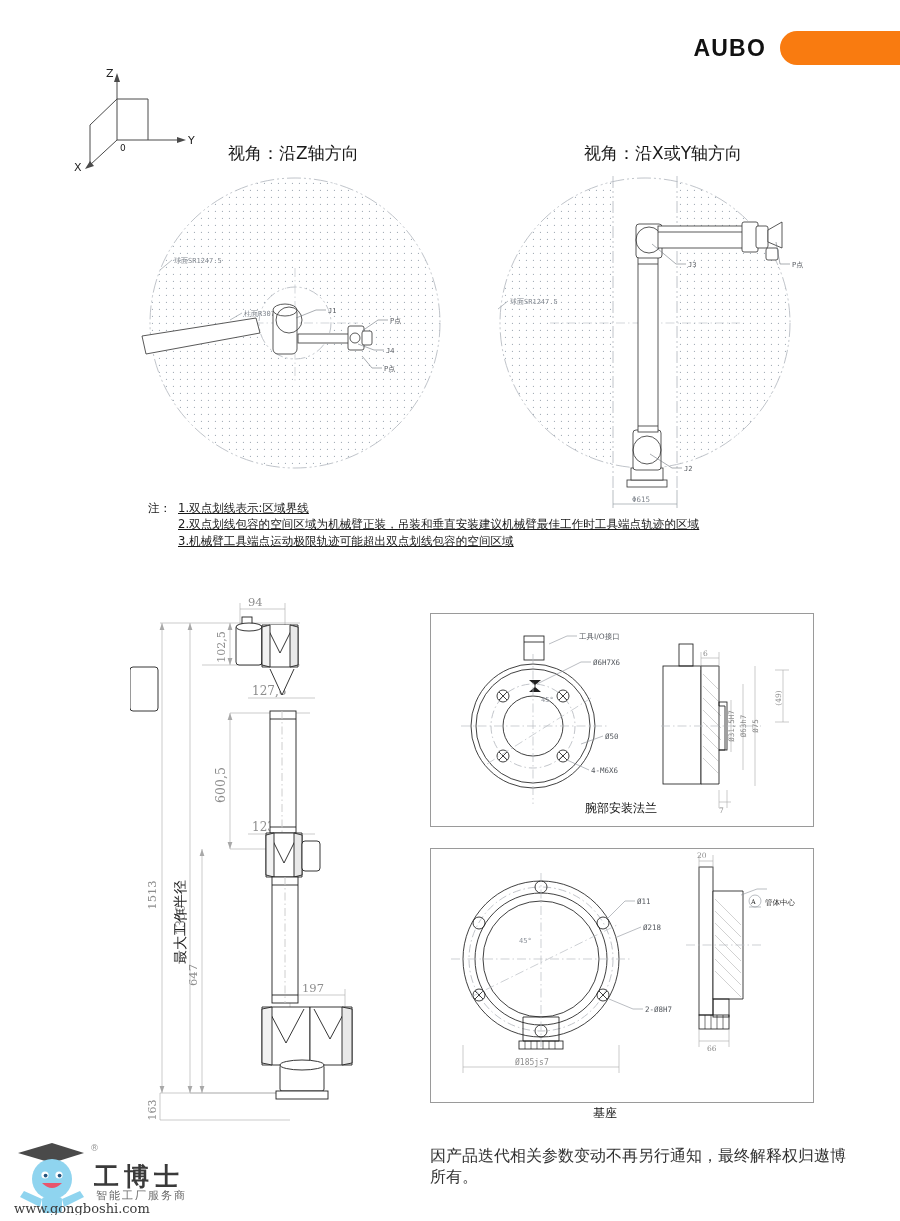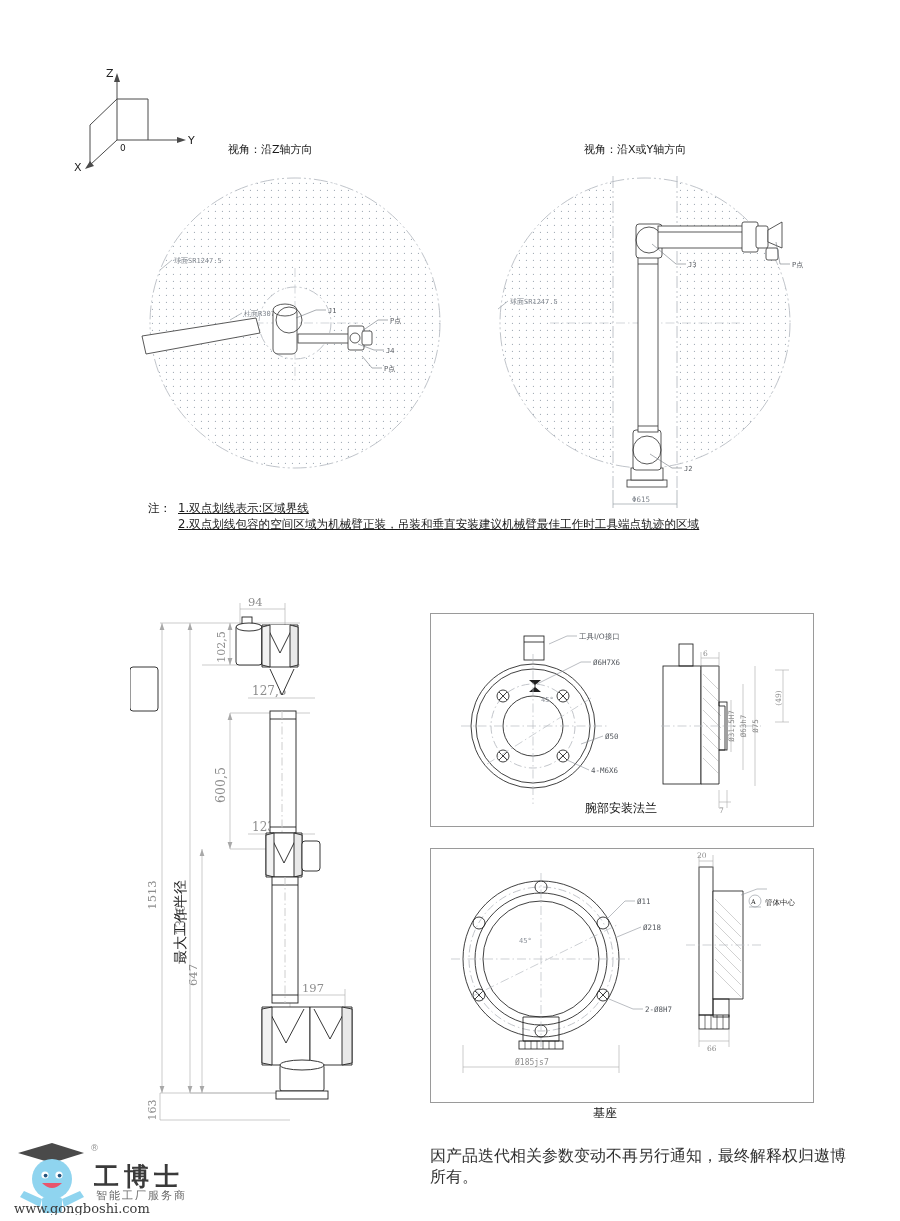--- a/index.html
+++ b/index.html
@@ -7,21 +7,21 @@
        font-family:"Liberation Sans","DejaVu Sans",sans-serif;color:#111;}
   .pg{position:absolute;inset:0;}
   
   .brand{position:absolute;right:0;top:28px;display:flex;align-items:center;height:40px;}
   .brand-text{font-size:23px;font-weight:bold;letter-spacing:1.2px;color:#111;margin-right:14px;}
   .brand-bar{width:120px;height:34px;background:#f97b10;border-radius:17px 0 0 17px;}
   
   .axis{position:absolute;left:62px;top:55px;width:140px;height:120px;}
   .axis svg{display:block;}
   
-  .vtitle{position:absolute;font-size:11px;color:#1a1a1a;white-space:nowrap;
+  .vtitle{position:absolute;font-size:17px;color:#1a1a1a;white-space:nowrap;
           font-family:"DejaVu Sans","Liberation Sans",sans-serif;}
   
   .wsp{position:absolute;}
   .wsp svg{display:block;}
   
   .notes{position:absolute;left:148px;top:500px;width:740px;
          font-size:11.6px;line-height:16.4px;color:#1a1a1a;
          font-family:"DejaVu Sans","Liberation Sans",sans-serif;}
   .notes .nrow{display:flex;}
   .notes .nlab{width:30px;flex:none;}
@@ -38,20 +38,24 @@
   .disclaim{position:absolute;left:430px;top:1146px;width:430px;font-size:16px;color:#333;
             font-family:"DejaVu Sans","Liberation Sans",sans-serif;}
   .wm{position:absolute;left:8px;top:1135px;width:210px;height:80px;}
   .wm svg{display:block;}
 </style>
 </head>
 <body>
 
 <div class="pg">
 
+  <div class="brand">
+    <div class="brand-text">AUBO</div>
+    <div class="brand-bar"></div>
+  </div>
 
   <div class="axis">
     <svg width="140" height="120" viewBox="0 0 140 120">
       <g stroke="#4a4a4a" stroke-width="1" fill="none">
         <line x1="55" y1="85" x2="55" y2="24"></line>
         <polygon points="55,18 52,27 58,27" fill="#4a4a4a" stroke="none"></polygon>
         <line x1="55" y1="85" x2="118" y2="85"></line>
         <polygon points="124,85 115,82 115,88" fill="#4a4a4a" stroke="none"></polygon>
         <line x1="55" y1="85" x2="28" y2="110"></line>
         <polygon points="23,114 32,111 28,106" fill="#4a4a4a" stroke="none"></polygon>
@@ -203,20 +207,21 @@
       <text x="142" y="334" font-size="7.5" fill="#7f858d" font-family="DejaVu Sans Mono, monospace">Φ615</text>
     </svg>
   </div>
 
   <div class="notes">
     <div class="nrow">
       <div class="nlab">注：</div>
       <div class="nlist">
         <div class="nitem">1.双点划线表示:区域界线</div>
         <div class="nitem">2.双点划线包容的空间区域为机械臂正装，吊装和垂直安装建议机械臂最佳工作时工具端点轨迹的区域</div>
+        <div class="nitem">3.机械臂工具端点运动极限轨迹可能超出双点划线包容的空间区域</div>
       </div>
     </div>
   </div>
 
   <div class="dimdraw">
     <svg width="290" height="545" viewBox="0 0 290 545">
       <g stroke="#a8a8a8" stroke-width="0.6" fill="none">
 
         <line x1="30" y1="28" x2="170" y2="28"></line>
         <line x1="72" y1="70" x2="170" y2="70"></line>

